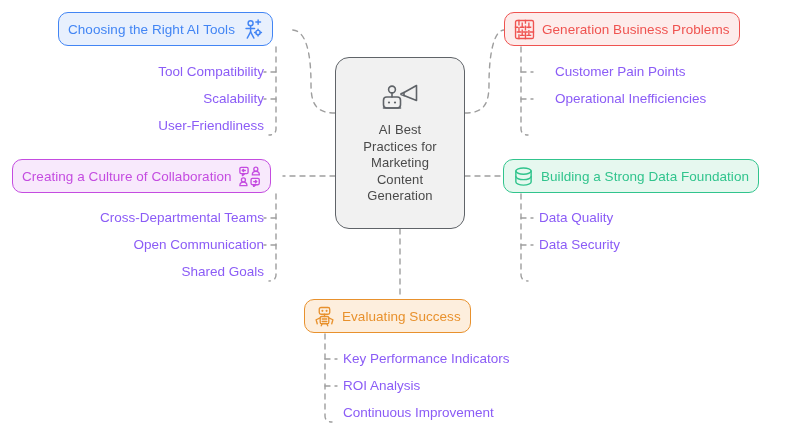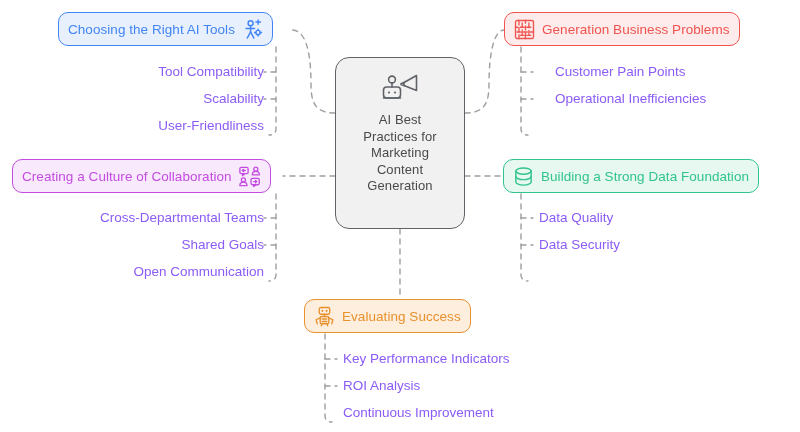--- a/index.html
+++ b/index.html
@@ -17,21 +17,21 @@
   .center-node{
     position:absolute;
     left:335px; top:57px;
     width:130px; height:172px;
     background:#f1f1f1;
     border:1.6px solid #5f6368;
     border-radius:14px;
     box-sizing:border-box;
     display:flex;flex-direction:column;
     align-items:center;justify-content:flex-start;
-    padding-top:14px;
+    padding-top:24px;
   }
   .center-icon{width:44px;height:34px;display:block;}
   .center-label{
     margin-top:6px;
     font-size:13px;line-height:16.5px;
     color:#4a4a4a;text-align:center;
     letter-spacing:.1px;
   }
 
   
@@ -184,22 +184,22 @@
         <circle cx="4.6" cy="14.6" r="2.1"></circle>
         <path d="M0.9,20.6 C0.9,18.2 2.5,16.9 4.6,16.9 C6.7,16.9 8.3,18.2 8.3,20.6 Z"></path>
         <rect x="12.6" y="13" width="8.6" height="6.6" rx="1.4"></rect>
         <path d="M15.3,19.6 L15.3,21.7 L17.6,19.6"></path>
         <path d="M15.4,16.3 L18.6,16.3 M17.3,15.1 L18.6,16.3 L17.3,17.5"></path>
       </g>
     </svg>
   </div>
   <div class="leaves right-align leaves-collab">
     <div class="leaf">Cross-Departmental Teams</div>
+    <div class="leaf">Open Communication</div>
     <div class="leaf">Shared Goals</div>
-    <div class="leaf">Open Communication</div>
   </div>
 
   <div class="pill pill-green">
     <svg width="21" height="21" viewBox="0 0 22 22">
       <g fill="none" stroke="#31c48d" stroke-width="1.5" stroke-linecap="round">
         <ellipse cx="11" cy="5.3" rx="8" ry="3.3"></ellipse>
         <path d="M3,5.3 L3,16.7 C3,18.5 6.6,20 11,20 C15.4,20 19,18.5 19,16.7 L19,5.3"></path>
         <path d="M3,11 C3,12.8 6.6,14.3 11,14.3 C15.4,14.3 19,12.8 19,11"></path>
       </g>
     </svg>

